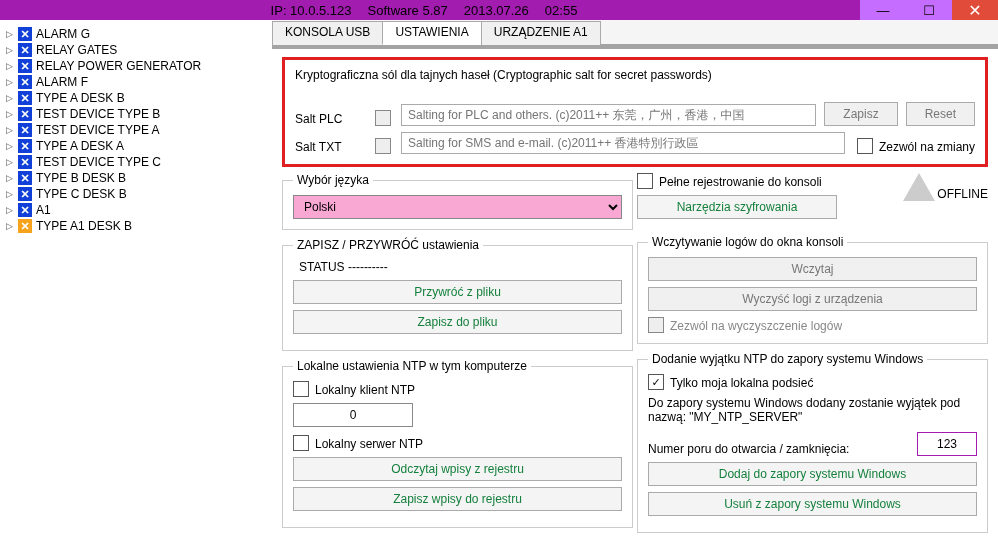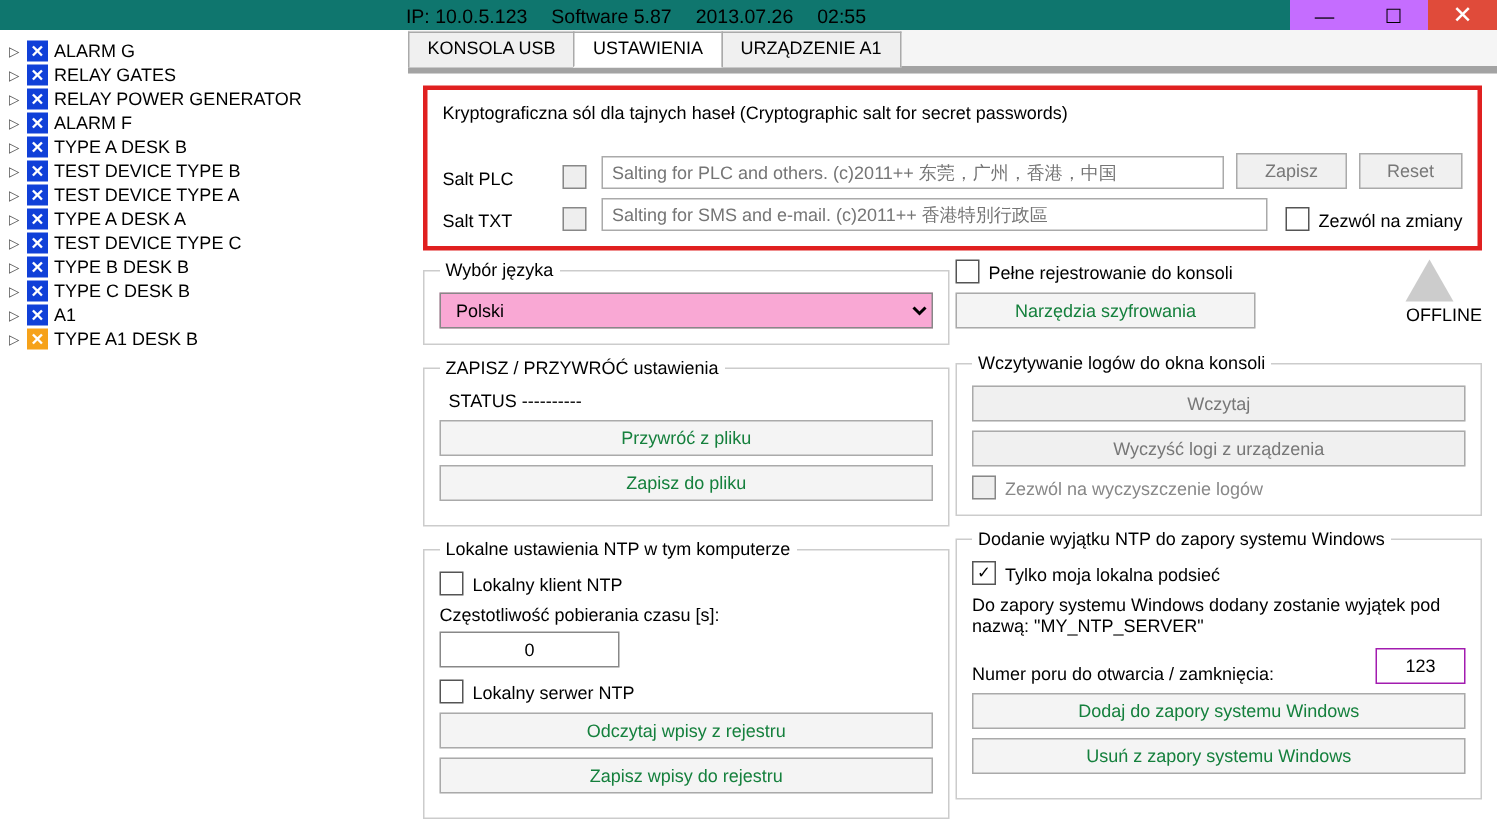--- a/index.html
+++ b/index.html
@@ -1,17 +1,17 @@
 <!DOCTYPE html>
 <html><head>
 <meta charset="utf-8">
 <style>
 html,body{margin:0;padding:0;font-family:"Segoe UI",Tahoma,sans-serif;font-size:12px;color:#000;background:#fff}
 .window{width:998px;height:549px;display:flex;flex-direction:column;box-sizing:border-box;overflow:hidden}
-.titlebar{height:28px;background:#0f766e;display:flex;align-items:center;padding-left:8px;color:#000;font-size:13px}
+.titlebar{height:28px;background:#a21caf;display:flex;align-items:center;padding-left:8px;color:#000;font-size:13px}
 .titlebar-text{flex:0 0 auto;margin:0 auto;text-align:center;position:absolute;left:0;right:150px;display:flex;justify-content:center;gap:16px}
 .winbtns{margin-left:auto;display:flex;height:100%}
 .winbtn{width:46px;display:flex;align-items:center;justify-content:center;font-size:13px;background:#c56dff;color:#000}
 .winbtn.close{background:#e04b3a;color:#fff;font-size:16px}
 .body{flex:1;display:flex;background:#fff}
 .tree{width:272px;padding:6px 4px;box-sizing:border-box;overflow:auto}
 .tree-item{display:flex;align-items:center;gap:4px;padding:1px 2px;white-space:nowrap}
 .tri{font-size:9px;color:#555;width:8px}
 .sq{width:14px;height:14px;display:inline-flex;align-items:center;justify-content:center;color:#fff;font-weight:bold;font-size:11px}
 .sq.b{background:#1040d8}
@@ -33,21 +33,21 @@
 .btn.wide{width:100%;margin:0 0 6px 0;padding:0;box-sizing:border-box}
 .chk2{width:14px;height:14px;border:1px solid #555;margin-right:6px;display:inline-flex;align-items:center;justify-content:center;font-size:11px;line-height:1}
 .chk2.on::after{content:"✓";color:#000}
 .cols{display:flex;gap:4px}
 .col{flex:1}
 fieldset{border:1px solid #ccc;margin:0 0 8px 0;padding:8px 10px 10px}
 legend{padding:0 4px}
 .select{width:100%;height:24px;border:1px solid #888;background:#f9a8d4;padding:0 6px;box-sizing:border-box}
 .numbox{width:120px;height:24px;border:1px solid #888;text-align:center;box-sizing:border-box}
 .numbox2{width:60px;height:24px;border:1px solid #a21caf;text-align:center;box-sizing:border-box}
-.offline{display:flex;flex-direction:column;align-items:flex-start;gap:2px}
+.offline{display:flex;flex-direction:row;align-items:flex-end;gap:2px}
 .triangle{width:0;height:0;border-left:16px solid transparent;border-right:16px solid transparent;border-bottom:28px solid #ccc}
 input,button,select{font-family:inherit;font-size:12px}
 </style>
 </head>
 <body>
 
 <div class="window">
   <div class="titlebar">
     <div class="titlebar-text">
       <span>IP: 10.0.5.123</span>
@@ -167,21 +167,20 @@
               <div style="margin:0 0 6px 6px">STATUS ----------</div>
               <button class="btn en wide">Przywróć z pliku</button>
               <button class="btn en wide">Zapisz do pliku</button>
             </fieldset>
             <fieldset>
               <legend>Lokalne ustawienia NTP w tym komputerze</legend>
               <div class="row">
                   <span class="chk2"></span>
                   <span>Lokalny klient NTP</span>
                 </div>
-              <div style="margin-bottom:4px">Częstotliwość pobierania czasu [s]:</div>
               <input class="numbox" value="0" style="">
               <div class="row" style="margin-top:8px">
                   <span class="chk2"></span>
                   <span>Lokalny serwer NTP</span>
                 </div>
               <button class="btn en wide">Odczytaj wpisy z rejestru</button>
               <button class="btn en wide">Zapisz wpisy do rejestru</button>
             </fieldset>
           </div>
           <div class="col">

